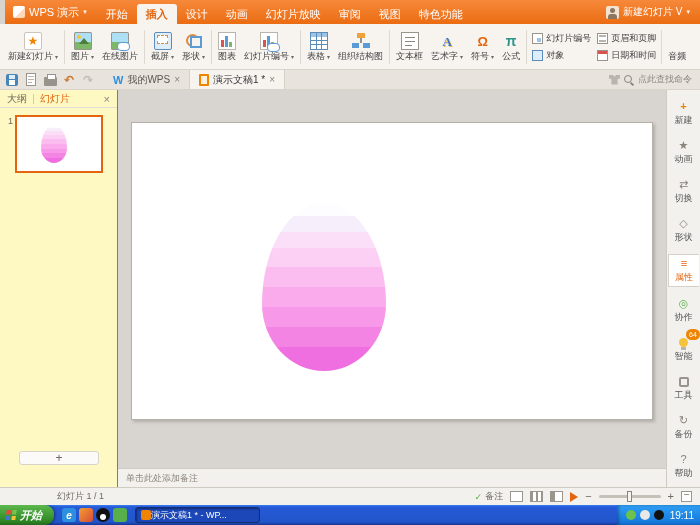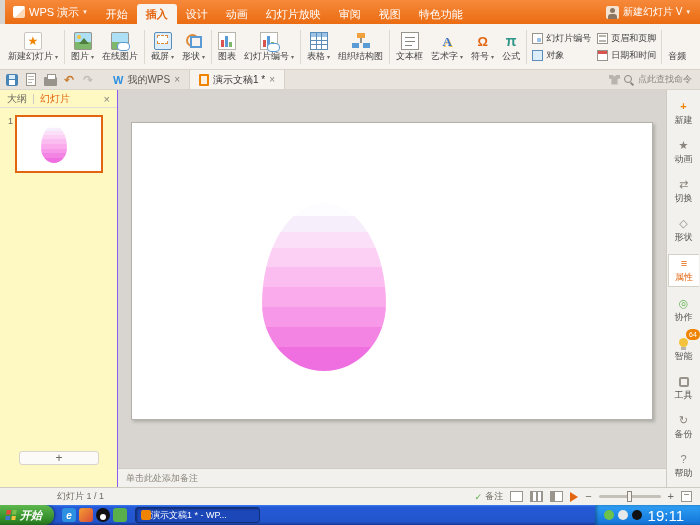--- a/index.html
+++ b/index.html
@@ -142,21 +142,21 @@
 .winflag{width:10px;height:10px;background:linear-gradient(#e24b3c,#e24b3c) 0 0/4.5px 4.5px no-repeat,linear-gradient(#7ec04c,#7ec04c) 5.5px 0/4.5px 4.5px no-repeat,linear-gradient(#3f76d2,#3f76d2) 0 5.5px/4.5px 4.5px no-repeat,linear-gradient(#f5c33b,#f5c33b) 5.5px 5.5px/4.5px 4.5px no-repeat;transform:skewX(-8deg)}
 .ql{display:flex;gap:3px;margin-left:8px;align-items:center}
 .qli{width:14px;height:14px;border-radius:3px;display:flex;align-items:center;justify-content:center;color:#fff;font-size:10px;font-weight:bold}
 .q-ie{background:#2d8fe0;font-style:italic}
 .q-mm{background:linear-gradient(135deg,#f59d2f,#d84b3a)}
 .q-qq{background:#111;border-radius:50%;position:relative}
 .q-qq::after{content:"";position:absolute;left:4px;top:6px;width:6px;height:6px;background:#fff;border-radius:50%}
 .q-gr{background:#59b04a}
 .taskbtn{margin-left:8px;height:16px;width:125px;background:#1b47b8;border:1px solid #123075;border-radius:3px;display:flex;align-items:center;padding:0 5px;color:#fff;font-size:9px;box-shadow:inset 1px 1px 2px rgba(0,0,0,.4);white-space:nowrap;overflow:hidden}
 .tb-ico{width:10px;height:10px;background:#f08300;border-radius:2px;flex:0 0 auto}
-.tray{margin-left:auto;height:20px;display:flex;align-items:center;gap:4px;padding:0 16px 0 9px;background:linear-gradient(180deg,#2fa0f5,#1173d8);box-shadow:inset 2px 0 3px rgba(0,0,0,.3);color:#fff;font-size:15px}
+.tray{margin-left:auto;height:20px;display:flex;align-items:center;gap:4px;padding:0 6px 0 9px;background:linear-gradient(180deg,#2fa0f5,#1173d8);box-shadow:inset 2px 0 3px rgba(0,0,0,.3);color:#fff;font-size:10px}
 .tico{width:10px;height:10px;border-radius:50%;display:inline-block}
 .t1{background:#6cc24a}.t2{background:#e8e8e8}.t3{background:#111}
 .clock{padding-left:2px;white-space:nowrap}
 </style>
 </head>
 <body>
 
 <div class="app">
 
   <div class="titlebar">

